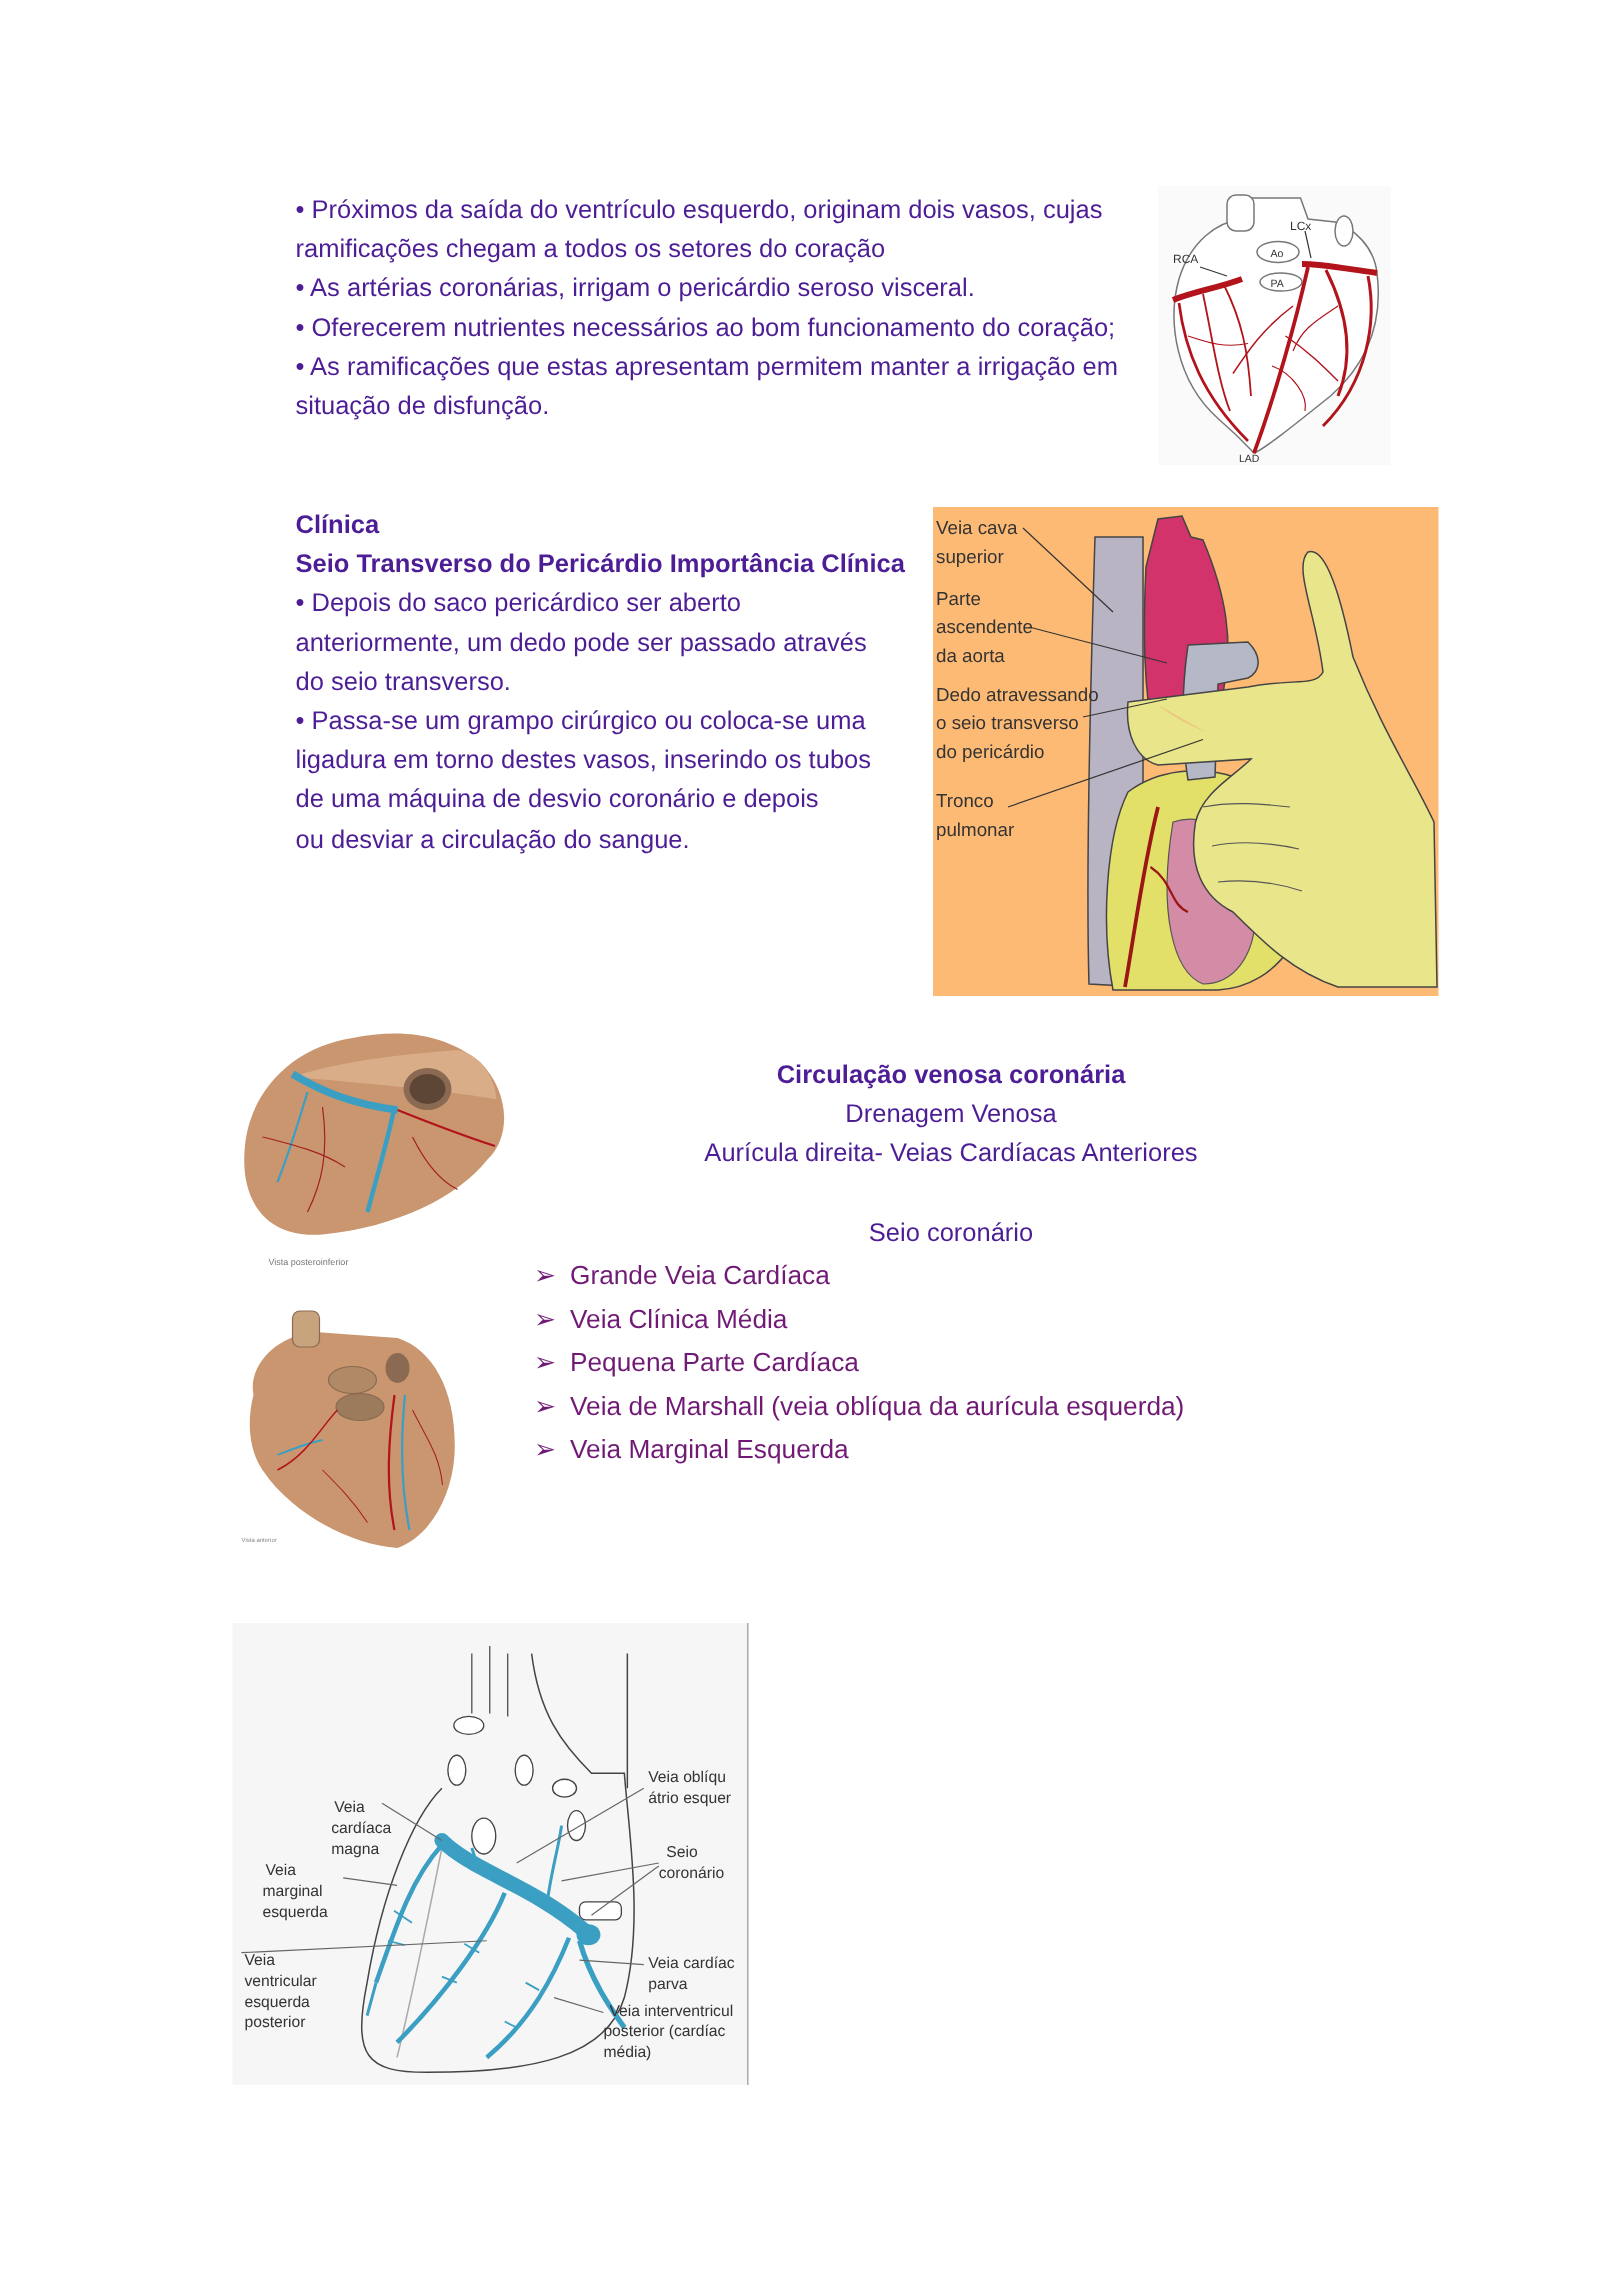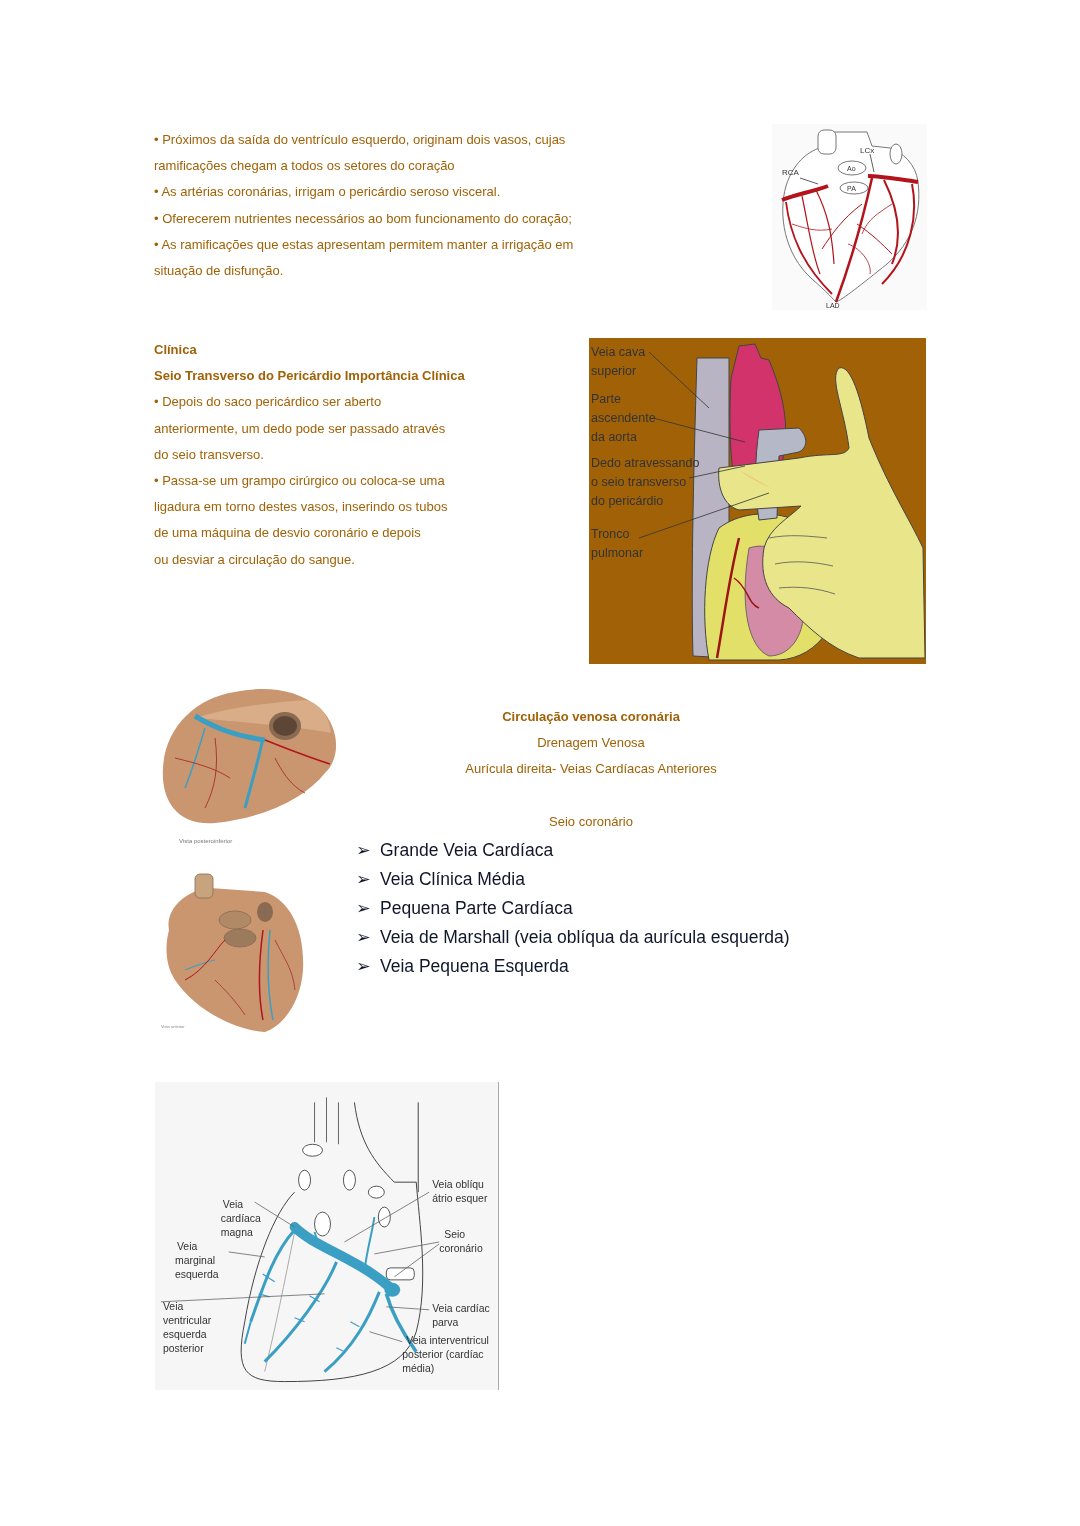--- a/index.html
+++ b/index.html
@@ -1,19 +1,19 @@
 <!DOCTYPE html>
 <html><head>
 <meta charset="utf-8">
 <style>
   * { box-sizing: border-box; margin: 0; padding: 0; }
   html, body { width: 1080px; height: 1526px; background: #ffffff; }
   body { position: relative; font-family: "Liberation Sans", "DejaVu Sans", sans-serif; color: #111; overflow: hidden; }
   .abs { position: absolute; }
-  .para { font-size: 13px; line-height: 26.2px; color: #a16207; }
+  .para { font-size: 17px; line-height: 26.2px; color: #4c1d95; margin-left: 43px; }
   .bold { font-weight: bold; }
   .line { display: block; white-space: nowrap; }
   .arrow-item { display: block; white-space: nowrap; font-size: 17.5px; line-height: 29px; }
   .arrow { display: inline-block; width: 24px; }
   .fig { position: absolute; overflow: hidden; }
   .fig svg { display: block; width: 100%; height: 100%; }
   .lbl { font-family: "Liberation Sans", sans-serif; fill: #333; }
 </style>
 </head>
 <body>
@@ -65,21 +65,21 @@
   <span class="line bold">Seio Transverso do Pericárdio Importância Clínica</span>
   <span class="line">• Depois do saco pericárdico ser aberto</span>
   <span class="line">anteriormente, um dedo pode ser passado através</span>
   <span class="line">do seio transverso.</span>
   <span class="line">• Passa-se um grampo cirúrgico ou coloca-se uma</span>
   <span class="line">ligadura em torno destes vasos, inserindo os tubos</span>
   <span class="line">de uma máquina de desvio coronário e depois</span>
   <span class="line">ou desviar a circulação do sangue.</span>
 </div>
 
-<div class="fig" style="left:589px; top:338px; width:337px; height:326px; background:#a16207;">
+<div class="fig" style="left:622px; top:338px; width:337px; height:326px; background:#fdba74;">
   <svg viewBox="0 0 337 326">
 
     <path d="M108 20 L140 20 L140 320 L104 318 C102 250 104 150 108 20 Z" fill="#b9b4c4" stroke="#444" stroke-width="1"></path>
 
     <path d="M130 190 C170 160 240 180 250 230 C258 280 230 320 190 322 L120 322 C112 280 115 220 130 190 Z" fill="#e3e06a" stroke="#444" stroke-width="1"></path>
     <path d="M160 210 C190 200 215 230 215 270 C215 300 200 318 180 318 C160 310 150 270 160 210 Z" fill="#d48ba6" stroke="#555" stroke-width="0.8"></path>
     <path d="M150 200 C140 240 135 280 128 320" stroke="#9c1616" stroke-width="2.5" fill="none"></path>
     <path d="M145 240 C160 250 158 265 170 270" stroke="#9c1616" stroke-width="1.5" fill="none"></path>
 
     <path d="M142 40 L150 8 L166 6 L172 20 L180 22 C196 60 200 90 194 120 L190 160 C180 168 160 170 148 160 C140 120 140 80 142 40 Z" fill="#d2336a" stroke="#444" stroke-width="1"></path>
@@ -147,26 +147,26 @@
 </div>
 
 <div class="abs para" style="left:356px; top:704px; width:470px;text-align:center;">
   <span class="line bold">Circulação venosa coronária</span>
   <span class="line">Drenagem Venosa</span>
   <span class="line">Aurícula direita- Veias Cardíacas Anteriores</span>
   <span class="line" style="height:26px;"></span>
   <span class="line">Seio coronário</span>
 </div>
 
-<div class="abs" style="left:356px; top:836px; width:470px; color:#0f172a;">
+<div class="abs" style="left:356px; top:836px; width:470px; color:#701a75;">
   <span class="arrow-item"><span class="arrow">➢</span><span>Grande Veia Cardíaca</span></span>
   <span class="arrow-item"><span class="arrow">➢</span><span>Veia Clínica Média</span></span>
   <span class="arrow-item"><span class="arrow">➢</span><span>Pequena Parte Cardíaca</span></span>
   <span class="arrow-item"><span class="arrow">➢</span><span>Veia de Marshall (veia oblíqua da aurícula esquerda)</span></span>
-  <span class="arrow-item"><span class="arrow">➢</span><span>Veia Pequena Esquerda</span></span>
+  <span class="arrow-item"><span class="arrow">➢</span><span>Veia Marginal Esquerda</span></span>
 </div>
 
 <div class="fig" style="left:155px; top:1082px; width:344px; height:308px; background:#f6f6f6; border-right:1px solid #aaa;">
   <svg viewBox="0 0 344 308">
 
     <path d="M160 20 L160 60 M172 15 L172 60 M184 20 L184 62" stroke="#555" stroke-width="0.9" fill="none"></path>
     <path d="M200 20 C205 60 220 80 240 100 L262 100 C265 140 275 200 262 250 C250 290 200 300 130 300 C90 300 80 290 90 240 C100 180 120 130 140 110" stroke="#444" stroke-width="1" fill="none"></path>
     <path d="M264 20 L264 110" stroke="#444" stroke-width="1" fill="none"></path>
     <ellipse cx="158" cy="68" rx="10" ry="6" fill="#fff" stroke="#444" stroke-width="0.9"></ellipse>
     <ellipse cx="150" cy="98" rx="6" ry="10" fill="#fff" stroke="#444" stroke-width="0.9"></ellipse>

